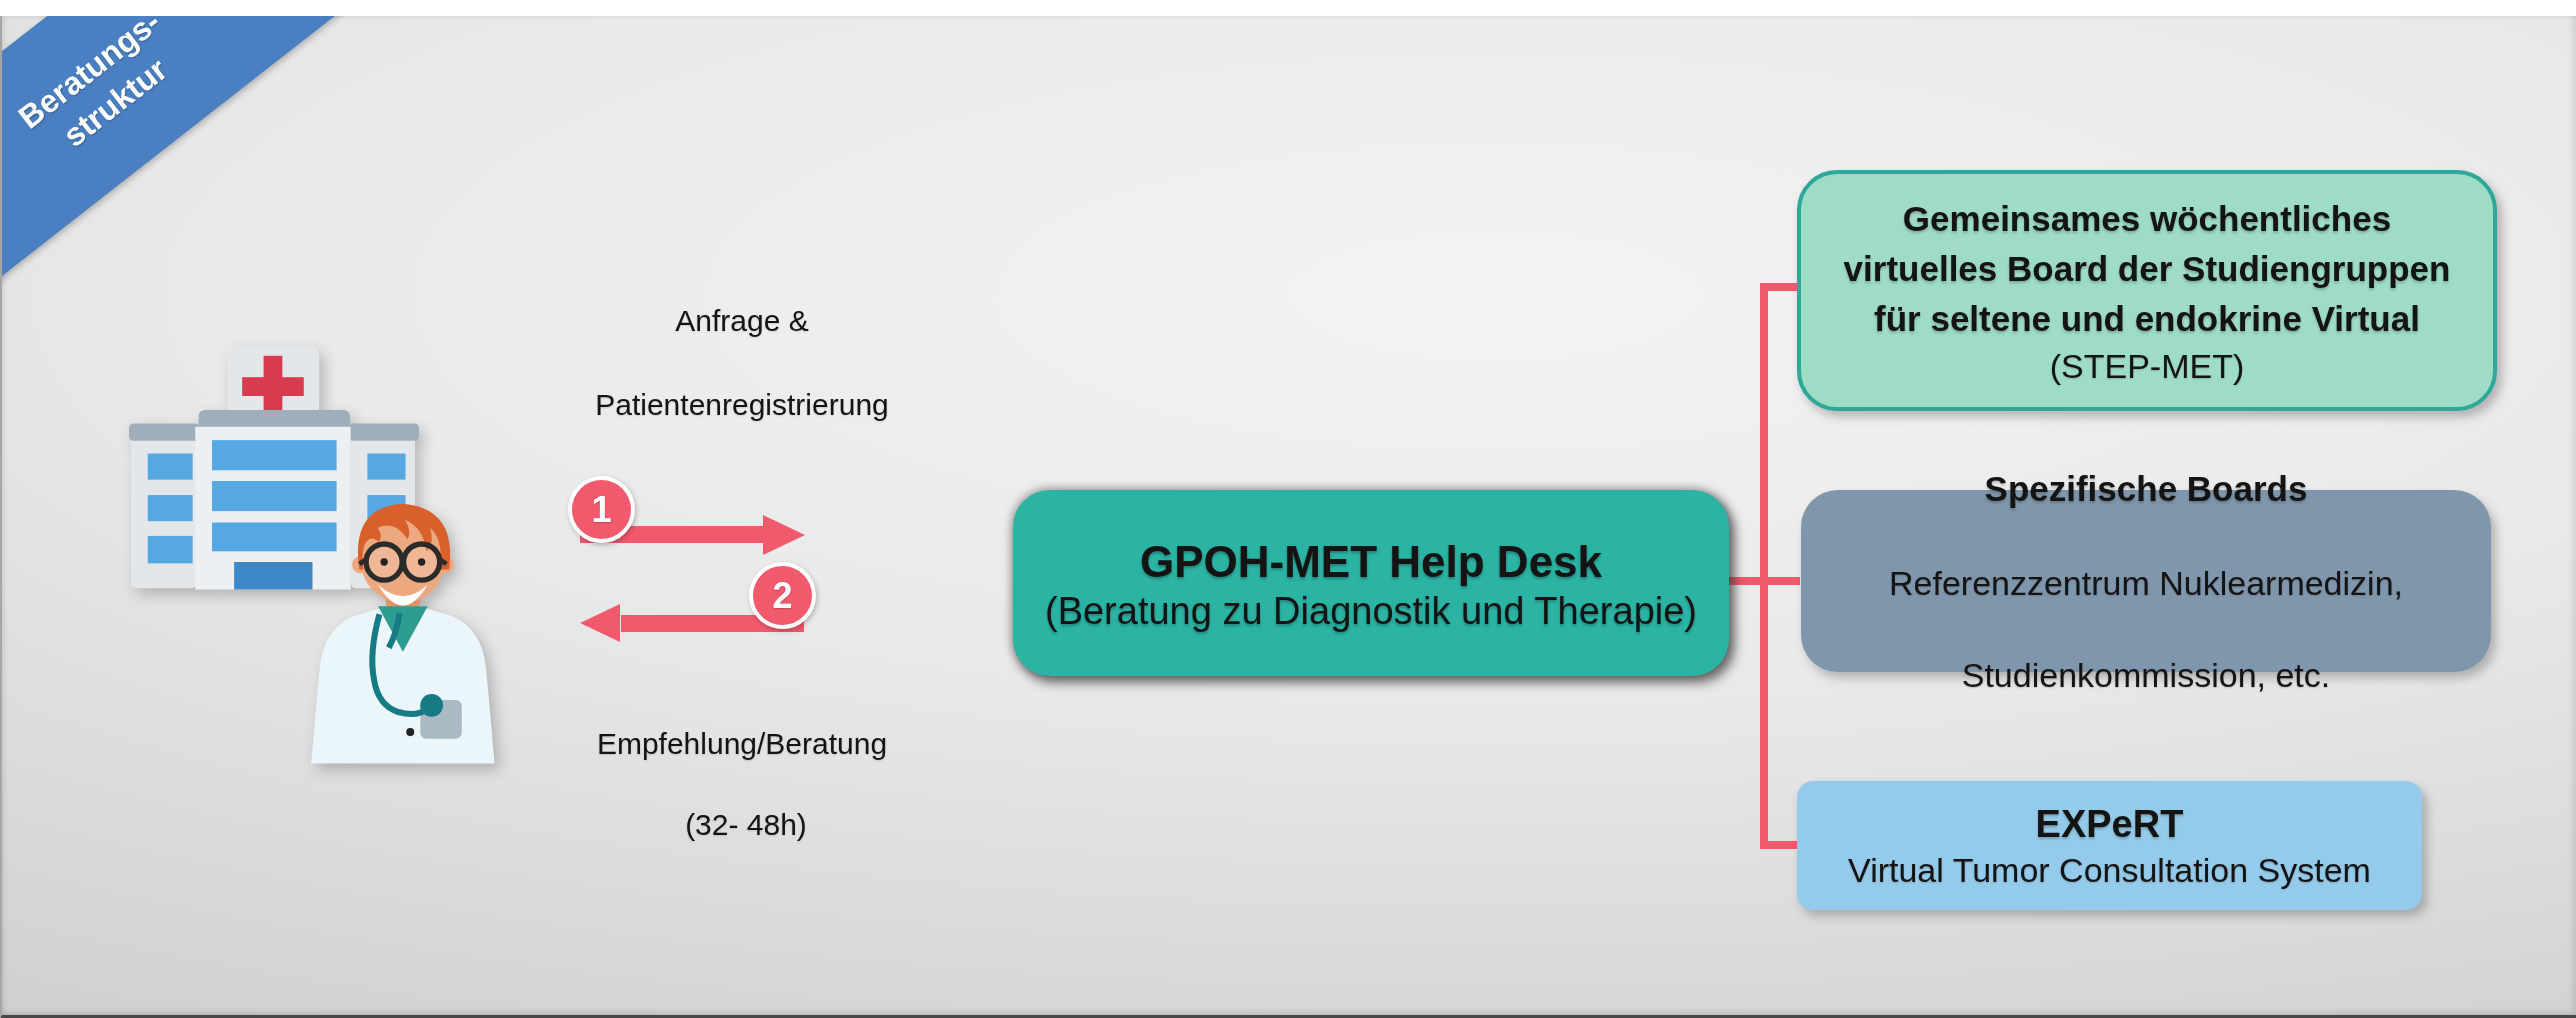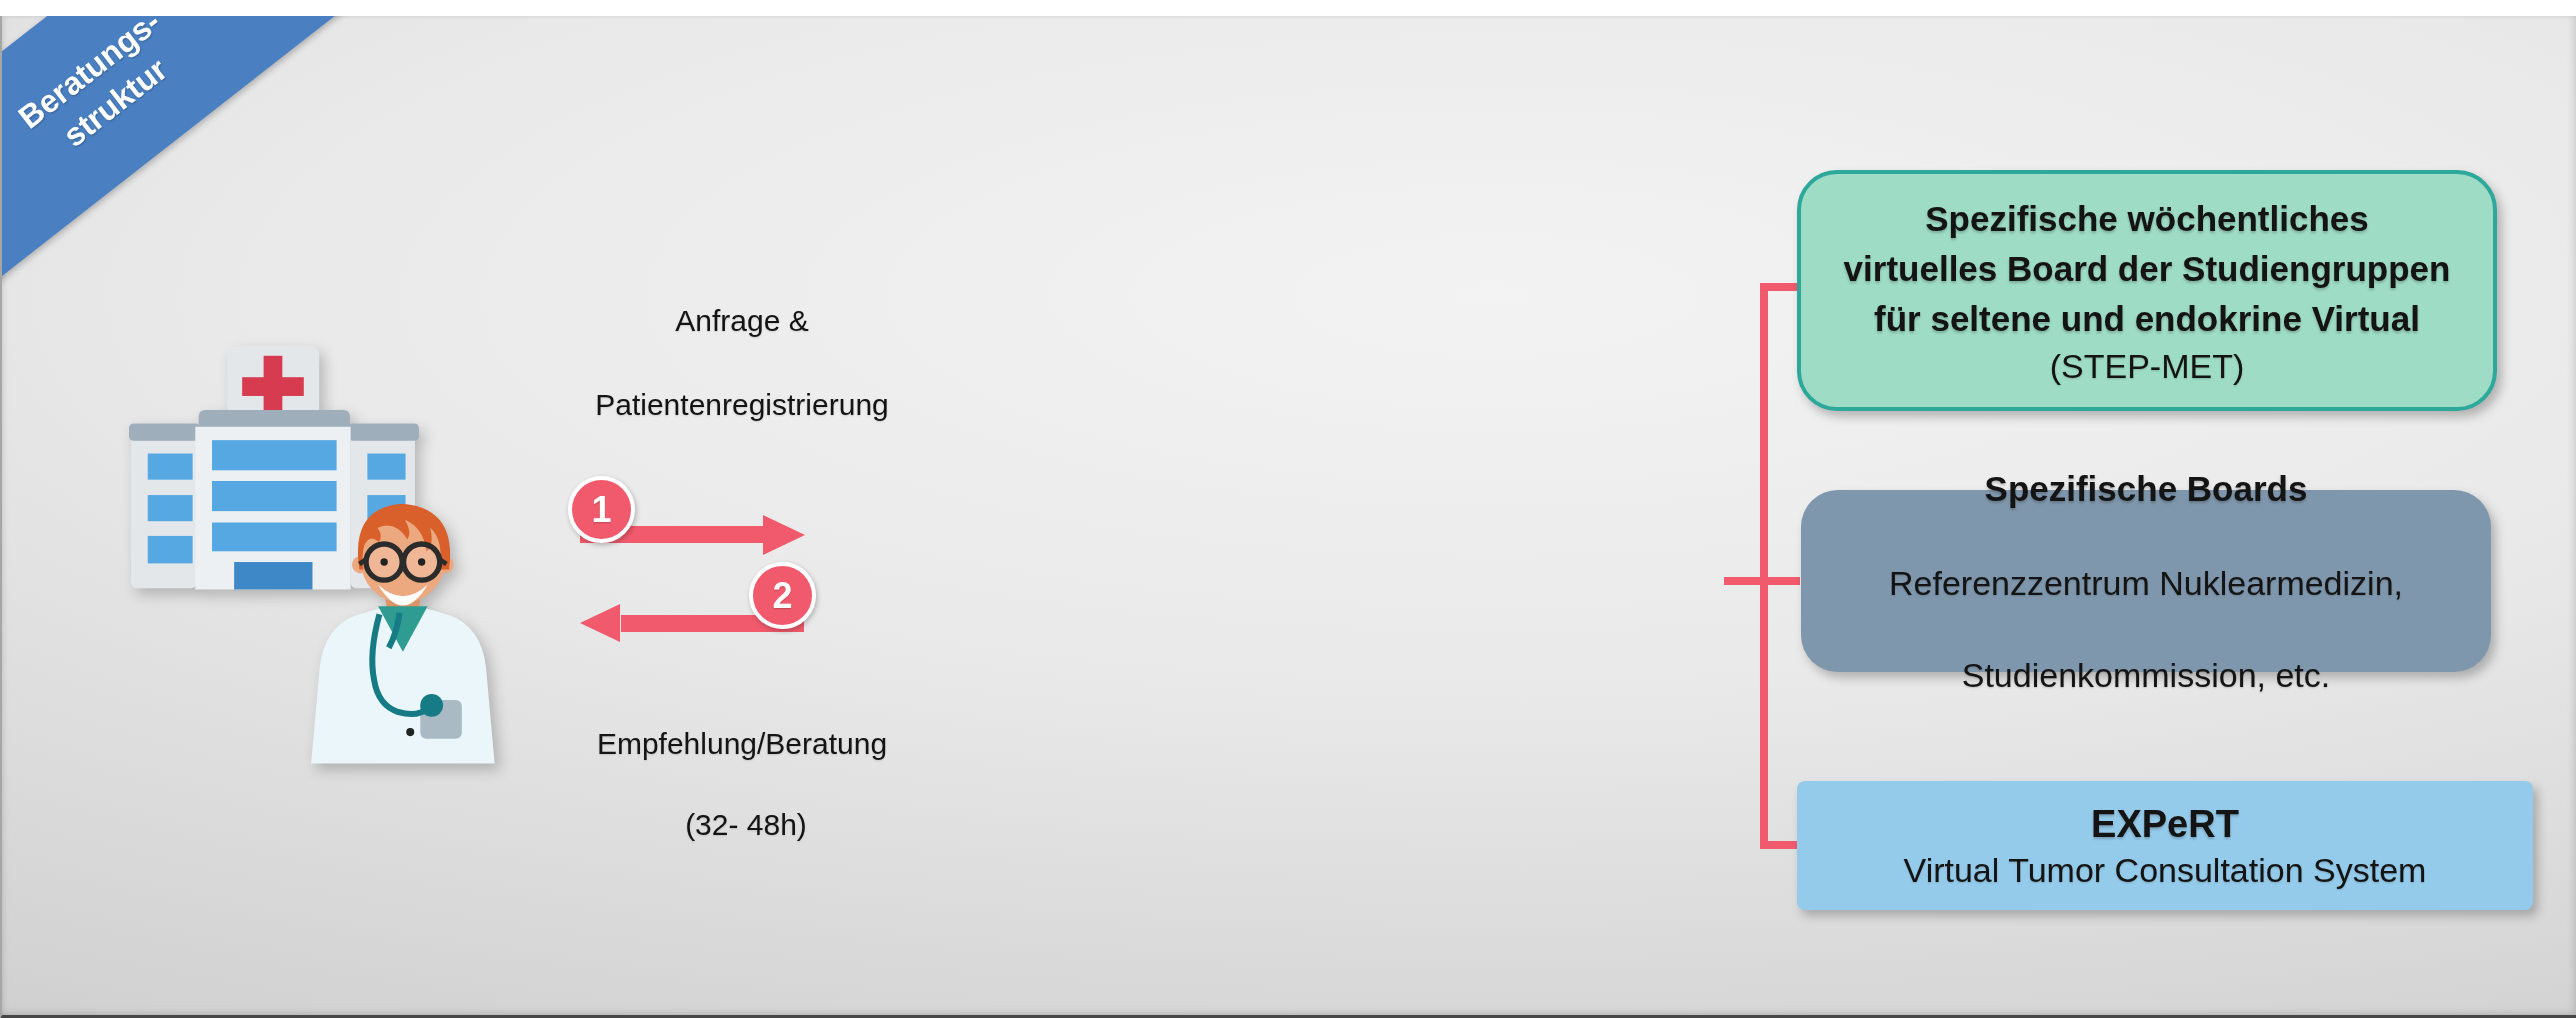--- a/index.html
+++ b/index.html
@@ -57,21 +57,21 @@
     padding-top:4px;
   }
   .helpdesk .t1{font-size:44px;font-weight:bold;line-height:52px;text-shadow:0 2px 2.7px rgba(0,0,0,0.28);}
   .helpdesk .t2{font-size:38px;line-height:47px;text-shadow:0 2px 2.7px rgba(0,0,0,0.25);}
   .board{box-shadow:4.7px 6px 9.4px rgba(90,90,90,0.38);}
   .board .bold{font-weight:bold;font-size:35px;line-height:50px;text-shadow:0 2px 2.7px rgba(0,0,0,0.22);}
   .board .reg{font-size:34px;line-height:44px;text-shadow:0 1.3px 2px rgba(0,0,0,0.18);}
   .step-met{left:1795px;top:154px;width:692px;height:233px;border-radius:40px;border:4px solid #2fa89c;}
   .specific{left:1799px;top:474px;width:690px;height:182px;border-radius:37px;gap:48px;}
   .specific .bold{line-height:48px;}
-  .expert{left:1795px;top:765px;width:736px;height:129px;border-radius:8px;}
+  .expert{left:1795px;top:765px;width:625px;height:129px;border-radius:16px;}
   .expert .bold{line-height:48px;font-size:38px;}
   .hospital-svg{position:absolute;left:127px;top:322px;width:375px;height:436px;
     filter:drop-shadow(5.4px 6px 6.7px rgba(0,0,0,0.22));}
 </style>
 </head>
 <body>
 
 <div class="canvas">
 
   <div class="ribbon" style="background-color: rgb(74, 128, 194);">
@@ -159,23 +159,27 @@
   </div>
 
   <div class="tline" style="left:740px;top:728px;">Empfehlung/Beratung</div>
   <div class="tline" style="left:744px;top:809px;">(32- 48h)</div>
 
   <div class="conn" style="left: 1722px; top: 561px; width: 76px; height: 8px; background-color: rgb(240, 90, 108);"></div>
   <div class="conn" style="left: 1758px; top: 267px; width: 8px; height: 566px; background-color: rgb(240, 90, 108);"></div>
   <div class="conn" style="left: 1762px; top: 267px; width: 36px; height: 8px; background-color: rgb(240, 90, 108);"></div>
   <div class="conn" style="left: 1762px; top: 825px; width: 36px; height: 8px; background-color: rgb(240, 90, 108);"></div>
 
+  <div class="node helpdesk" style="background-color: rgb(43, 179, 164);">
+    <div class="t1">GPOH-MET Help Desk</div>
+    <div class="t2">(Beratung zu Diagnostik und Therapie)</div>
+  </div>
 
   <div class="node board step-met" style="background-color: rgb(158, 220, 198); border-color: rgb(47, 168, 156);">
-    <div class="bold">Spezifische wöchentliches</div>
+    <div class="bold">Gemeinsames wöchentliches</div>
     <div class="bold">virtuelles Board der Studiengruppen</div>
     <div class="bold">für seltene und endokrine Virtual</div>
     <div class="reg">(STEP-MET)</div>
   </div>
 
   <div class="node board specific" style="background-color: rgb(127, 151, 173);">
     <div class="bold">Spezifische Boards</div>
     <div class="reg">Referenzzentrum Nuklearmedizin,</div>
     <div class="reg">Studienkommission, etc.</div>
   </div>

